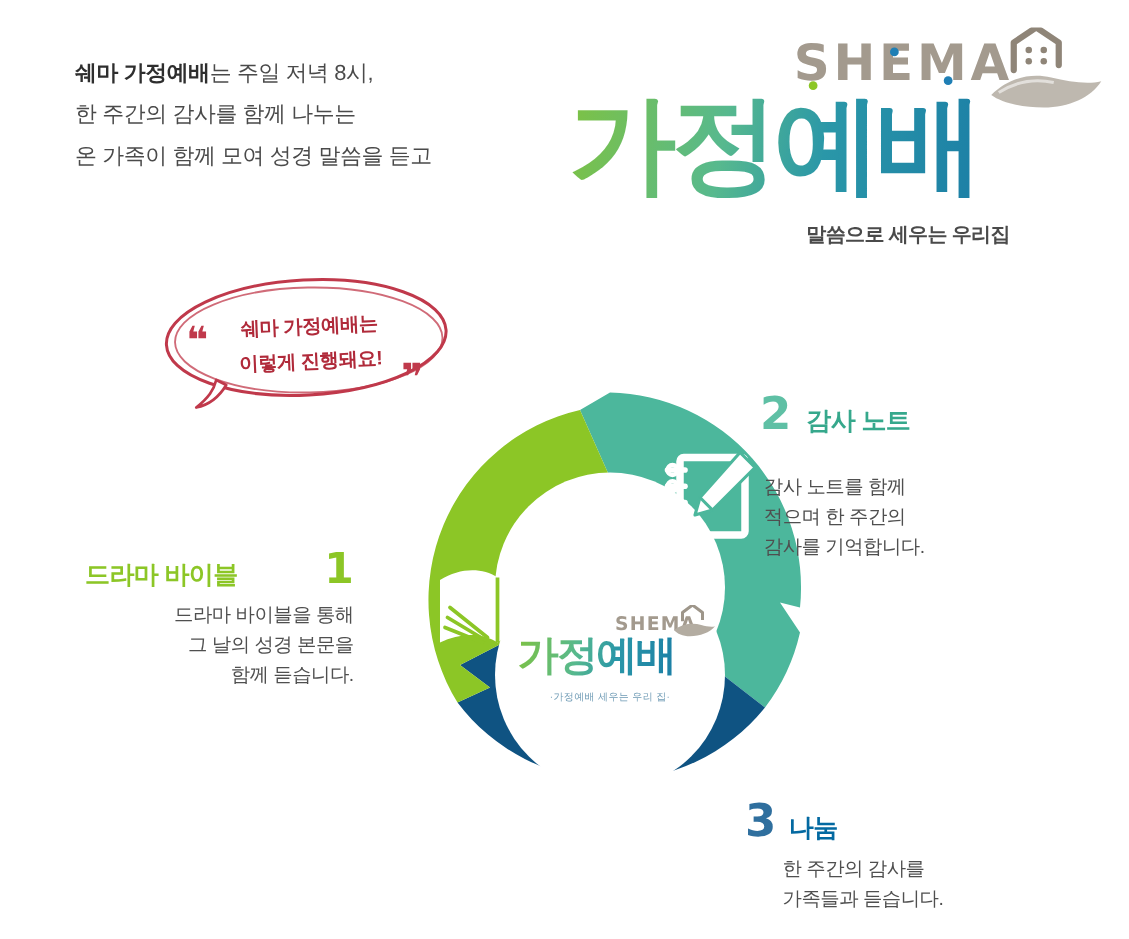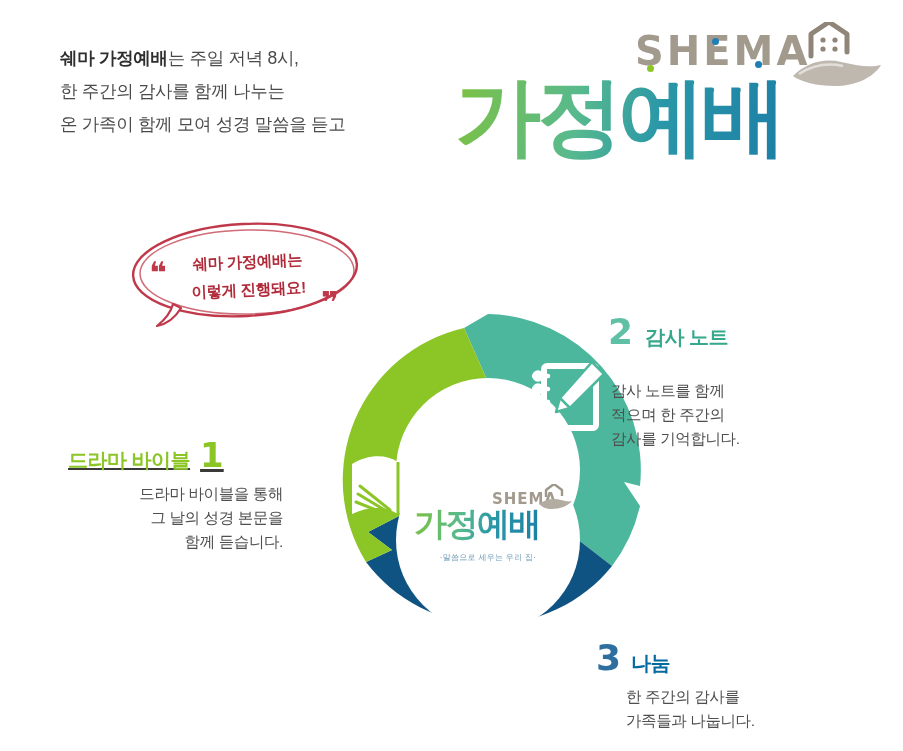--- a/index.html
+++ b/index.html
@@ -225,21 +225,21 @@
   }
 
   
   .step1 {
     position: absolute;
     left: 68px;
     top: 438px;
     width: 215px;
     text-align: right;
   }
-  .step1 .step-head { justify-content: flex-start; text-decoration: underline; }
+  .step1 .step-head { justify-content: space-between; }
   .step1 .step-title { color: #8cc626; margin-right: 10px; }
   .step1 .step-num { color: #8cc626; font-size: 34px; }
 
   
   .step2 {
     position: absolute;
     left: 608px;
     top: 314px;
     width: 230px;
     text-align: left;
@@ -281,20 +281,21 @@
     <path d="M30 34 L30 12 L48 0 L66 12 L66 30" fill="none" stroke="#8f8578" stroke-width="5" stroke-linejoin="round" stroke-linecap="round"></path>
     <circle cx="42" cy="18" r="2.6" fill="#8f8578"></circle>
     <circle cx="54" cy="18" r="2.6" fill="#8f8578"></circle>
     <circle cx="42" cy="27" r="2.6" fill="#8f8578"></circle>
     <circle cx="54" cy="27" r="2.6" fill="#8f8578"></circle>
     <path d="M12 54 C26 40 44 36 60 40 C74 43 88 46 100 43 C92 56 74 64 54 64 C36 64 20 60 12 54 Z" fill="#b3aca1" opacity="0.85"></path>
     <path d="M18 52 C32 43 48 41 62 44" fill="none" stroke="#ffffff" stroke-width="2.5" opacity="0.55"></path>
   </svg>
 
   <div class="gajeong">가정예배</div>
+  <div class="tagline">말씀으로 세우는 우리집</div>
 </div>
 
 <div class="bubble">
   <svg width="250" height="110" viewBox="0 0 250 110">
     <ellipse cx="122" cy="52" rx="112" ry="46" fill="#ffffff" stroke="#c0394b" stroke-width="2.4" transform="rotate(-3 122 52)"></ellipse>
     <ellipse cx="124" cy="54" rx="107" ry="42" fill="none" stroke="#c0394b" stroke-width="1.5" opacity="0.75" transform="rotate(-1 124 54)"></ellipse>
     <path d="M58 90 C52 100 44 106 34 108 C44 100 48 94 50 86 Z" fill="#ffffff" stroke="#c0394b" stroke-width="2.2" stroke-linejoin="round"></path>
   </svg>
   <div class="q-open">❝</div>
   <div class="q-close">❞</div>
@@ -376,21 +377,21 @@
   </svg>
 </div>
 
 <div class="center-logo">
   <div class="c-shema">SHEMA</div>
   <svg class="c-house" viewBox="0 0 36 26">
     <path d="M10 13 L10 6 L18 0 L26 6 L26 12" fill="none" stroke="#9e968a" stroke-width="2.4" stroke-linejoin="round"></path>
     <path d="M3 20 C10 15 18 14 25 16 C29 17 33 18 36 17 C32 22 24 25 16 25 C10 25 6 23 3 20 Z" fill="#b3aca1"></path>
   </svg>
   <div class="c-gajeong">가정예배</div>
-  <div class="c-tag">·말씀으로 세우는 우리 집·</div>
+  <div class="c-tag">·가정예배 세우는 우리 집·</div>
 </div>
 
 <div class="step1">
   <div class="step-head">
     <span class="step-title">드라마 바이블</span>
     <span class="step-num">1</span>
   </div>
   <div class="step-body" style="white-space:pre-line">드라마 바이블을 통해
 그 날의 성경 본문을
 함께 듣습니다.</div>
@@ -405,14 +406,14 @@
 적으며 한 주간의
 감사를 기억합니다.</div>
 </div>
 
 <div class="step3">
   <div class="step-head">
     <span class="step-num">3</span>
     <span class="step-title">나눔</span>
   </div>
   <div class="step-body" style="white-space:pre-line">한 주간의 감사를
-가족들과 나눕니다.</div>
+가족들과 듣습니다.</div>
 </div>
 
 </body></html>

